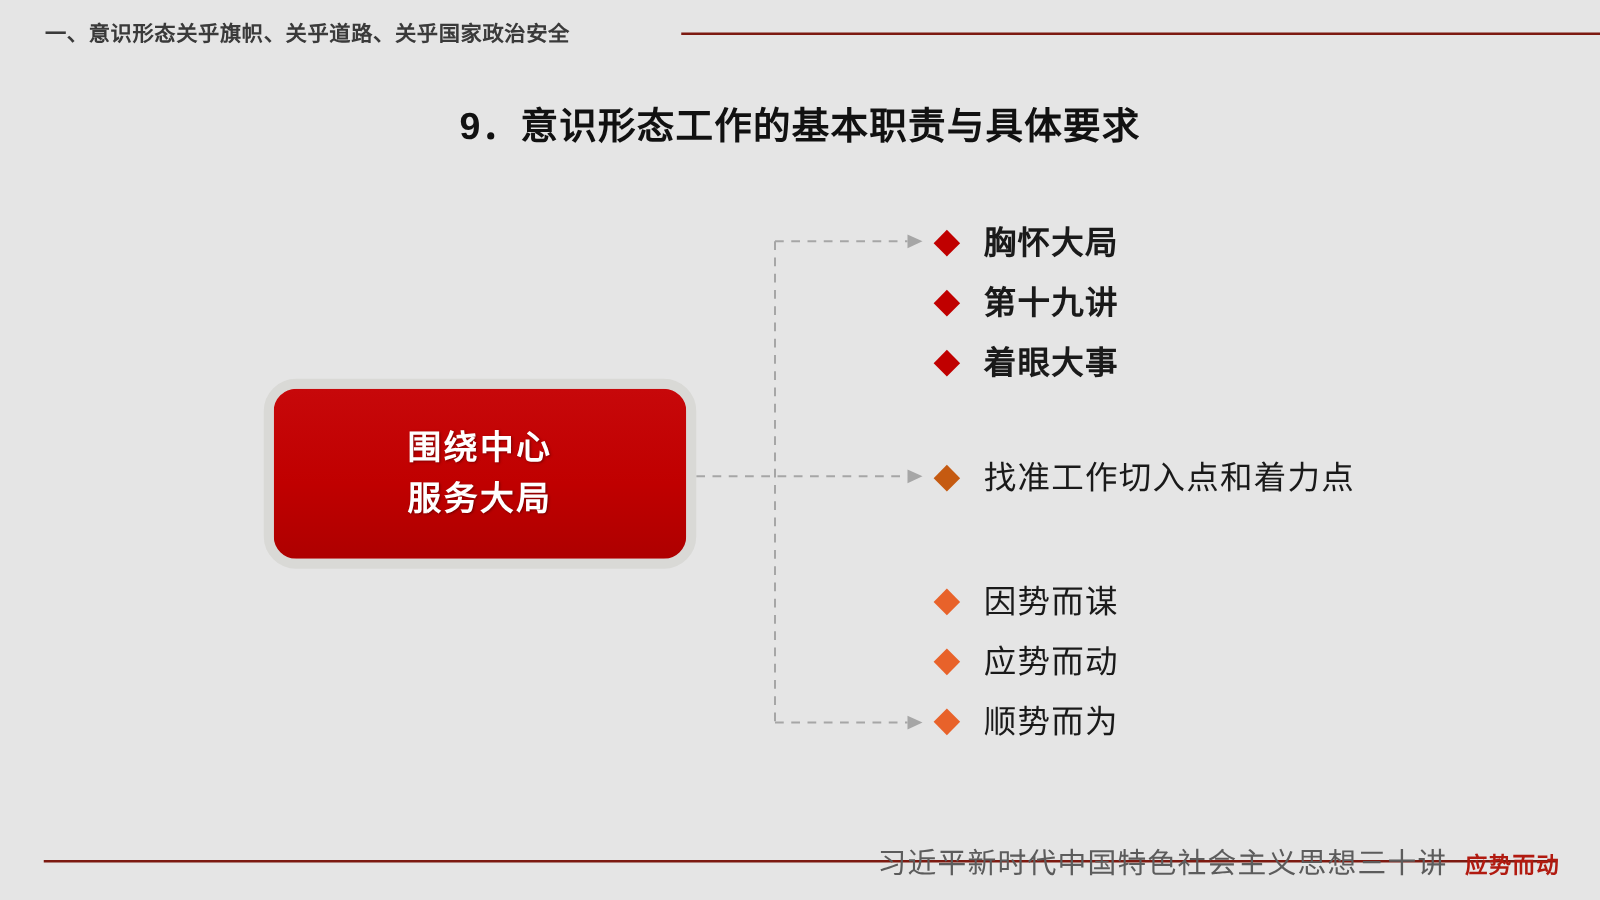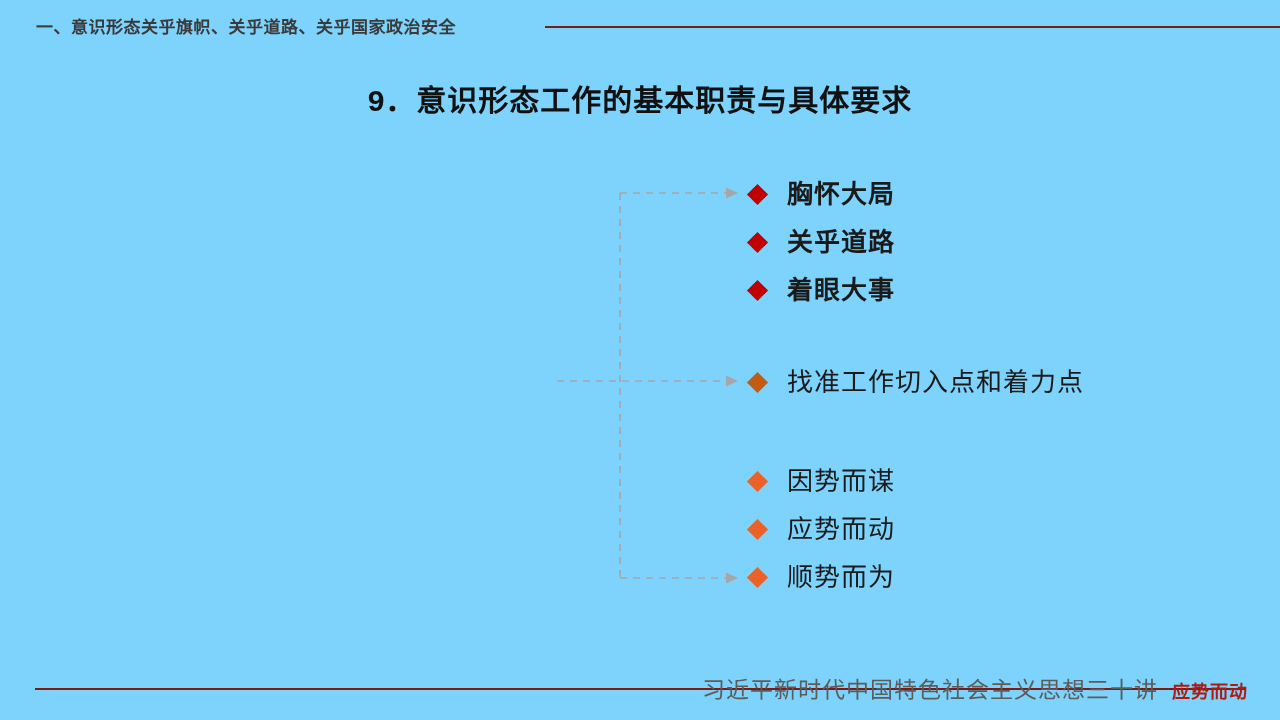--- a/index.html
+++ b/index.html
@@ -8,21 +8,21 @@
     padding: 0;
     background: #ffffff;
   }
   body {
     font-family: "Liberation Sans", "DejaVu Sans", sans-serif;
   }
   .slide {
     position: relative;
     width: 1280px;
     height: 720px;
-    background: #7dd3fc;
+    background: #e5e5e5;
     overflow: hidden;
   }
 
   
   .header {
     position: absolute;
     left: 0;
     top: 0;
     width: 1280px;
     height: 46px;
@@ -177,29 +177,33 @@
     <line x1="620" y1="193" x2="726" y2="193" stroke="#a6a6a6" stroke-width="1.6" stroke-dasharray="7 6"></line>
     <polygon points="726,187.5 738,193 726,198.5" fill="#a6a6a6"></polygon>
 
     <line x1="557" y1="381" x2="726" y2="381" stroke="#a6a6a6" stroke-width="1.6" stroke-dasharray="7 6"></line>
     <polygon points="726,375.5 738,381 726,386.5" fill="#a6a6a6"></polygon>
 
     <line x1="620" y1="578" x2="726" y2="578" stroke="#a6a6a6" stroke-width="1.6" stroke-dasharray="7 6"></line>
     <polygon points="726,572.5 738,578 726,583.5" fill="#a6a6a6"></polygon>
   </svg>
 
+  <div class="redbox">
+    <div class="redbox-line">围绕中心</div>
+    <div class="redbox-line">服务大局</div>
+  </div>
 
   <div class="bullets group-a">
     <div class="bullet-row">
       <span class="diamond" style="background:#c00000"></span>
       <span class="bullet-label">胸怀大局</span>
     </div>
     <div class="bullet-row">
       <span class="diamond" style="background:#c00000"></span>
-      <span class="bullet-label">关乎道路</span>
+      <span class="bullet-label">第十九讲</span>
     </div>
     <div class="bullet-row">
       <span class="diamond" style="background:#c00000"></span>
       <span class="bullet-label">着眼大事</span>
     </div>
   </div>
 
   <div class="bullets group-c">
     <div class="bullet-row">
       <span class="diamond" style="background:#e8622a"></span>

